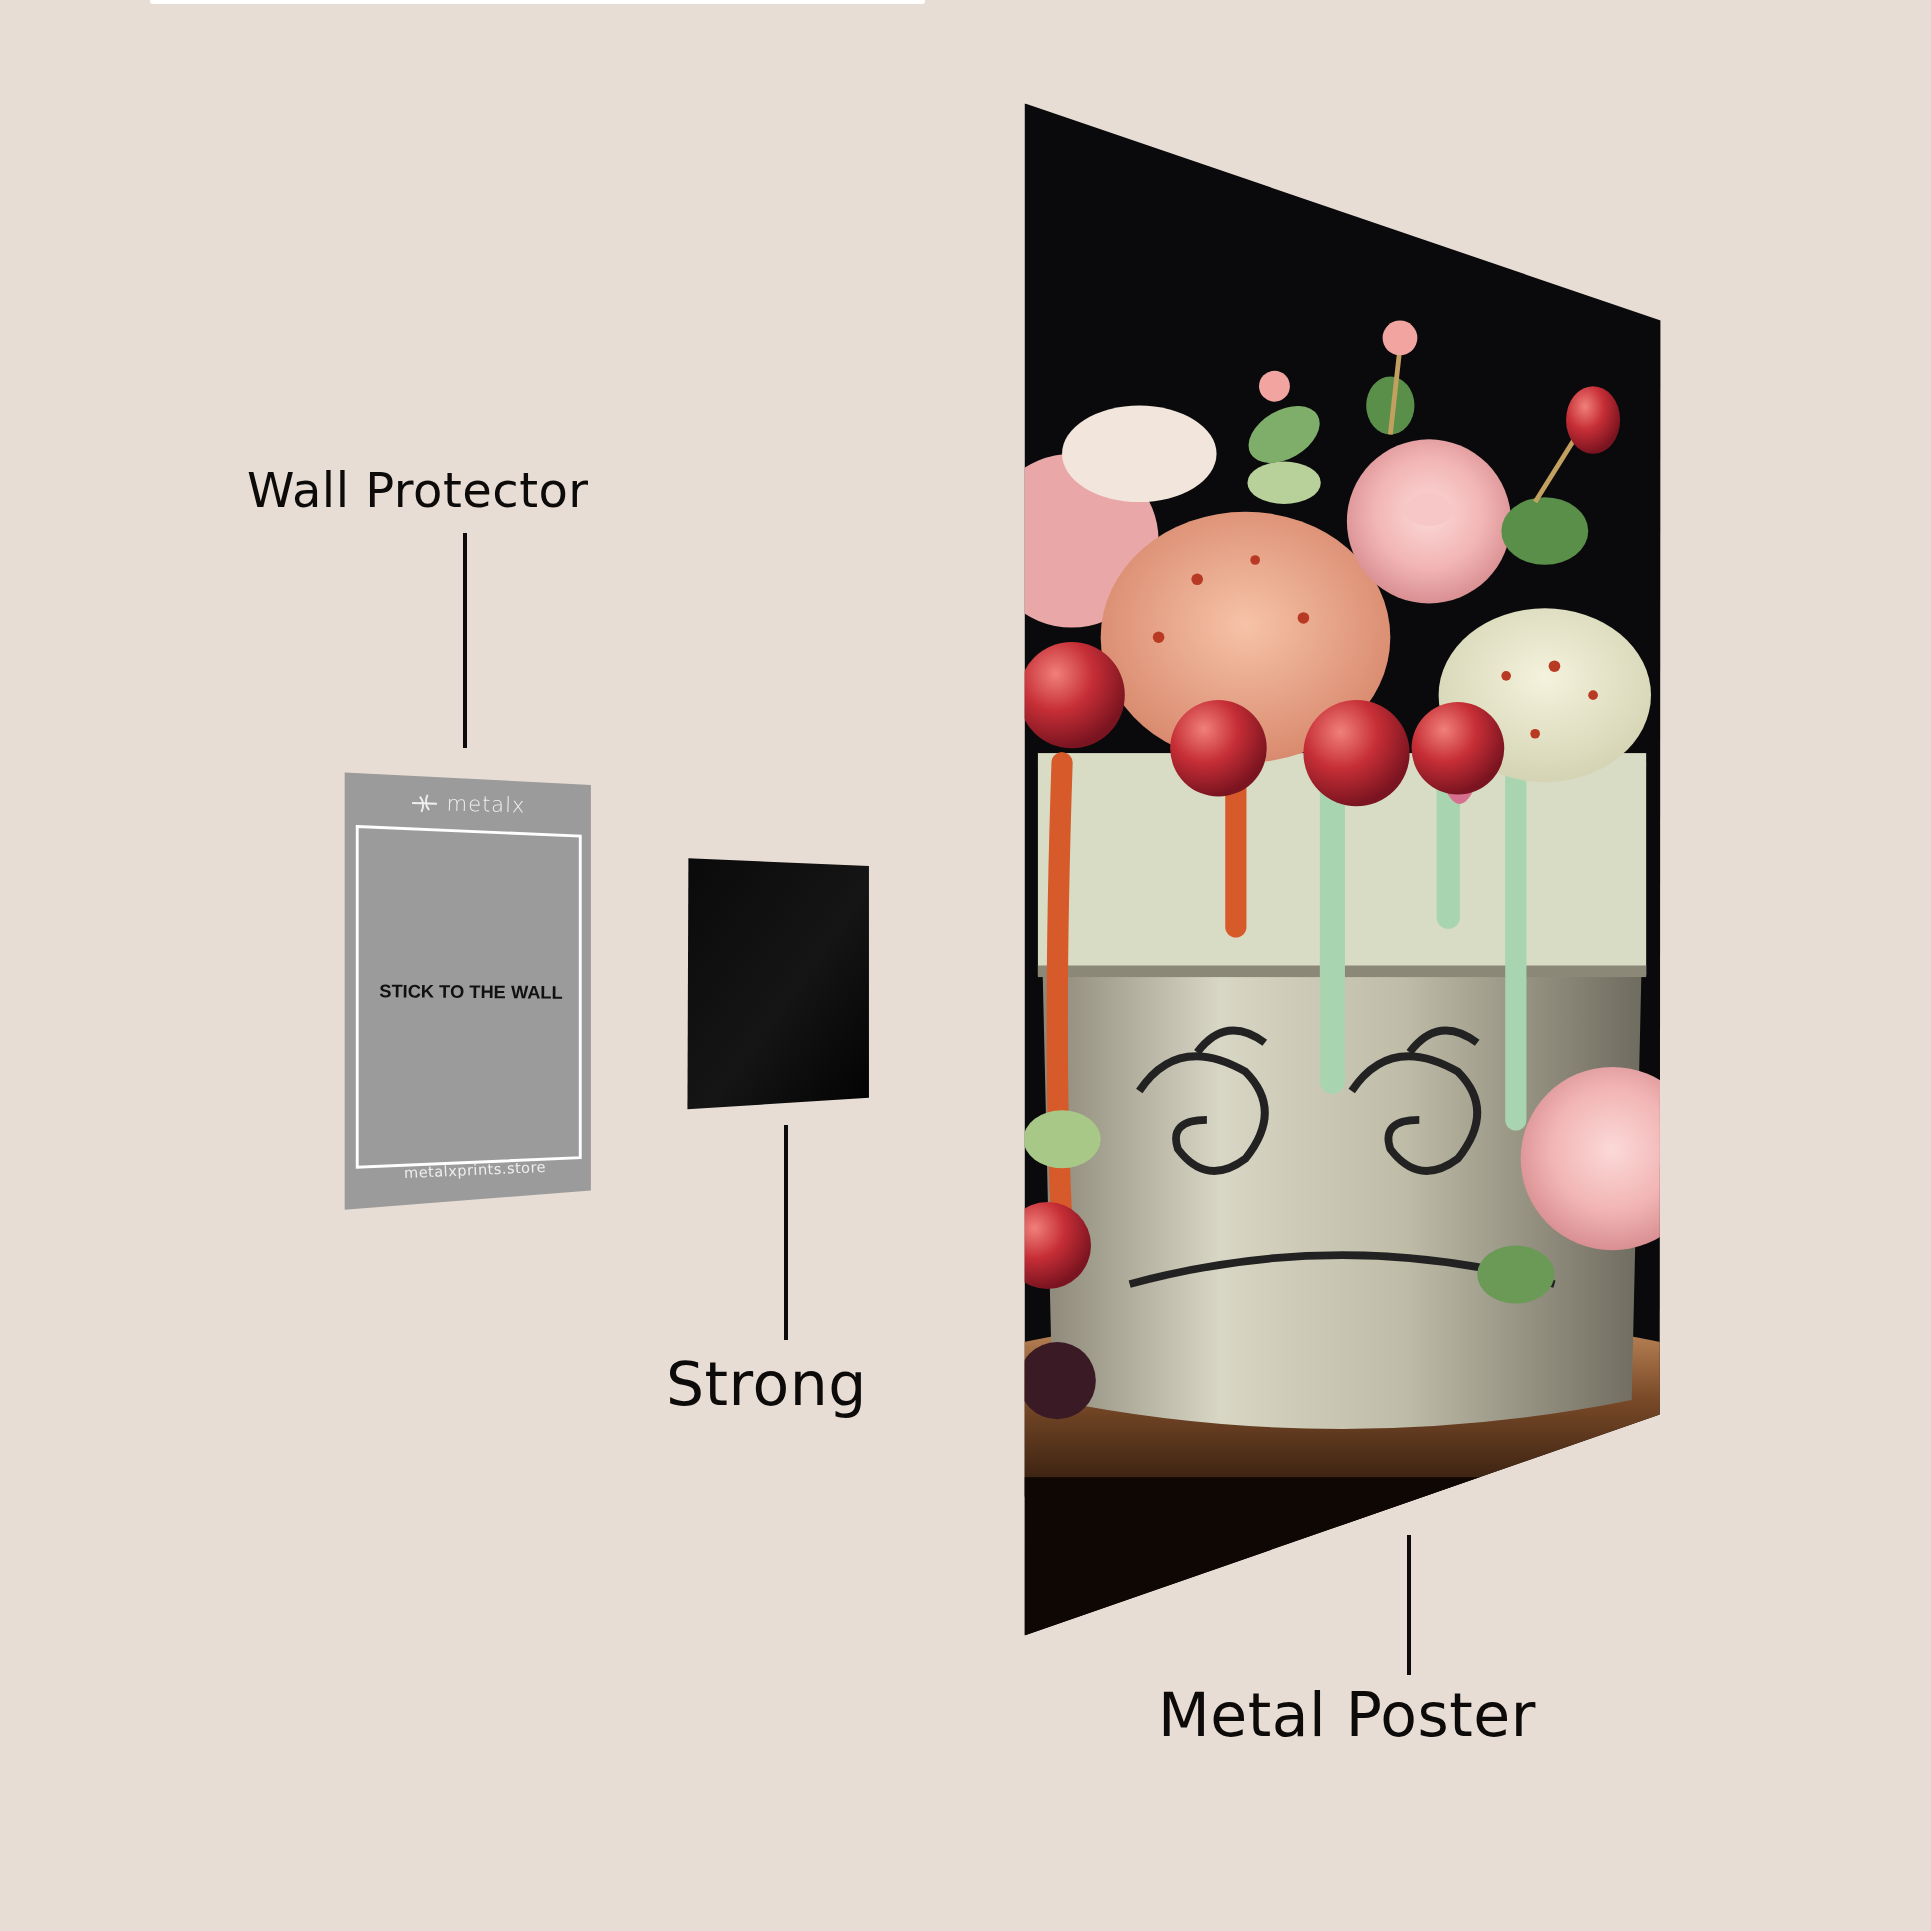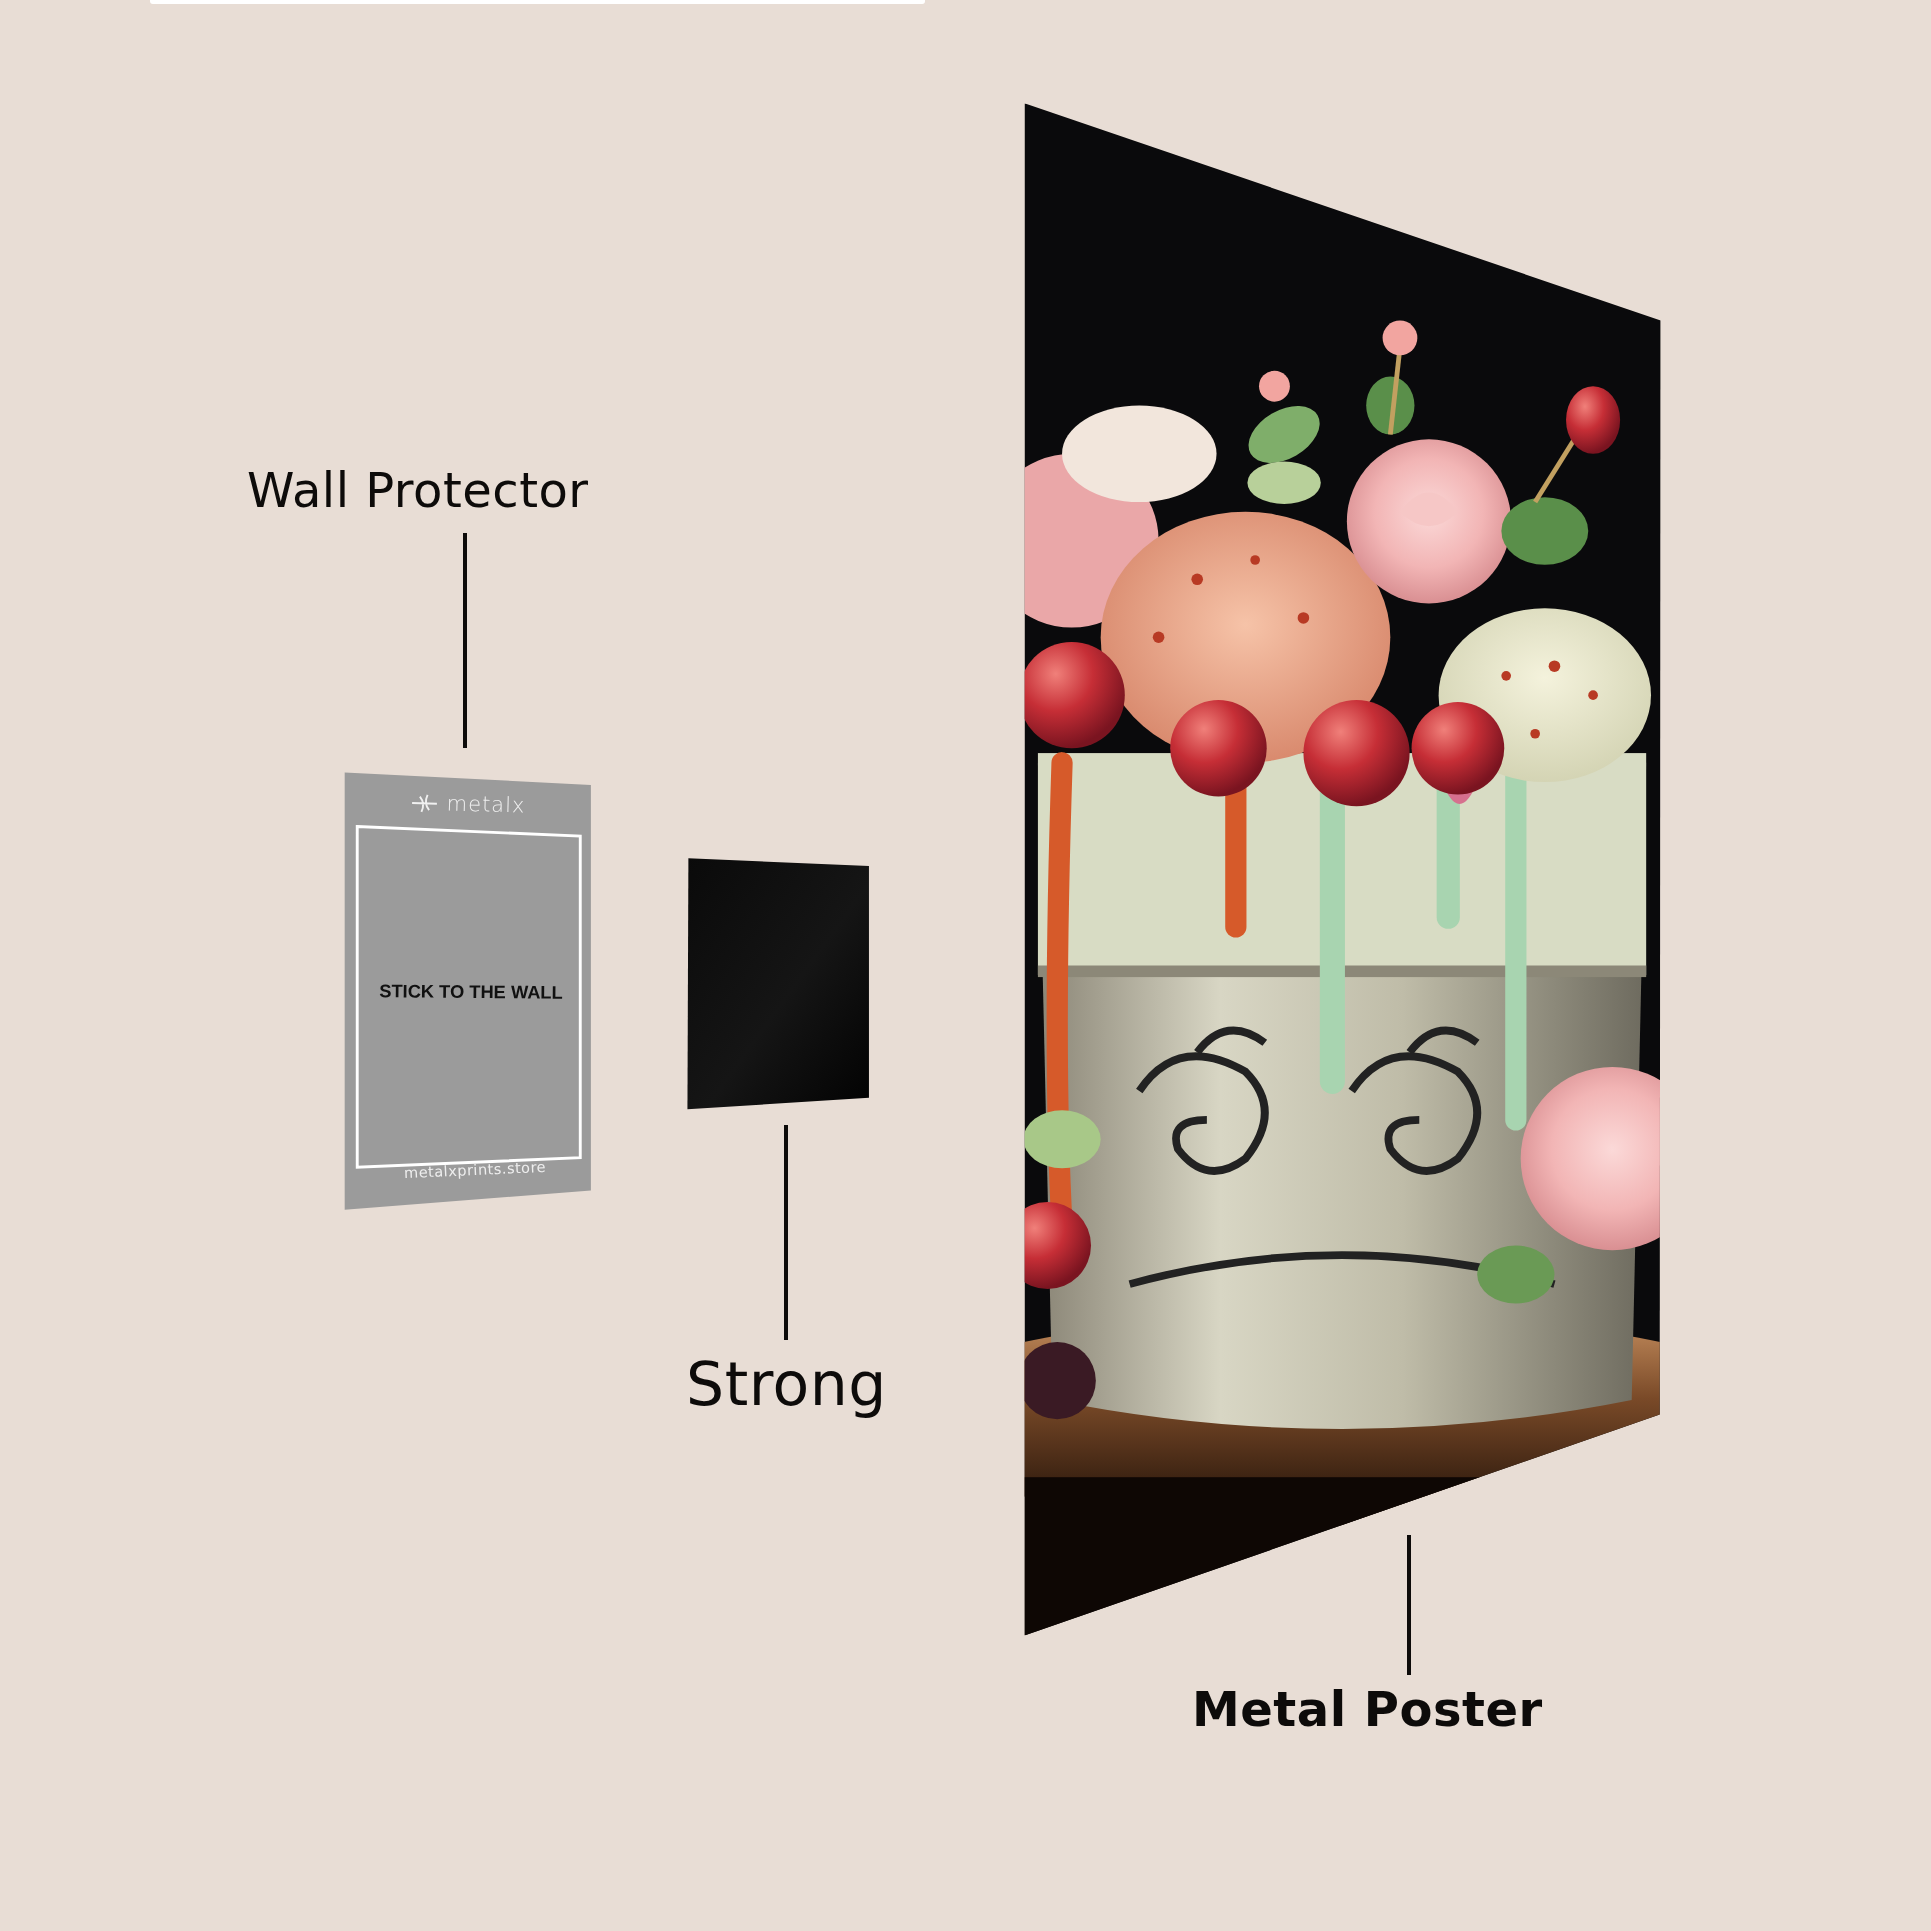--- a/index.html
+++ b/index.html
@@ -12,23 +12,23 @@
   .top-bar {
     position: absolute; left: 150px; top: 0; width: 775px; height: 3.9px;
     background: #ffffff; border-radius: 0 0 2.9px 2.9px;
   }
   .scene { position: absolute; left: 0; top: 0; width: 1931px; height: 1931px; }
   .label {
     position: absolute; color: #0d0b0a; font-weight: 400;
     letter-spacing: 0.5px; white-space: nowrap; line-height: 1;
   }
   .label-wall { left: 247px; top: 466px; font-size: 48px; }
-  .label-magnet { left: 666px; top: 1347px; font-size: 60px; text-align: center; width: 241px; line-height: 75px; }
+  .label-magnet { left: 666px; top: 1347px; font-size: 60px; text-align: left; width: 241px; line-height: 75px; }
   .label-magnet span { display: block; }
-  .label-poster { left: 1192px; top: 1685px; font-size: 48px; font-weight: bold; }
+  .label-poster { left: 1158px; top: 1685px; font-size: 60px; }
   .connector { position: absolute; width: 3.9px; background: #0d0b0a; }
   .conn-wall { left: 463px; top: 533px; height: 215px; }
   .conn-magnet { left: 784px; top: 1125px; height: 215px; }
   .conn-poster { left: 1407px; top: 1535px; height: 140px; }
 
   .protector-text {
     position: absolute; left: 377px; top: 981px; width: 188px;
     font-family: "Liberation Sans", sans-serif; font-weight: 700;
     font-size: 18.3px; color: #111; text-align: center;
     transform: rotate(0.5deg);

